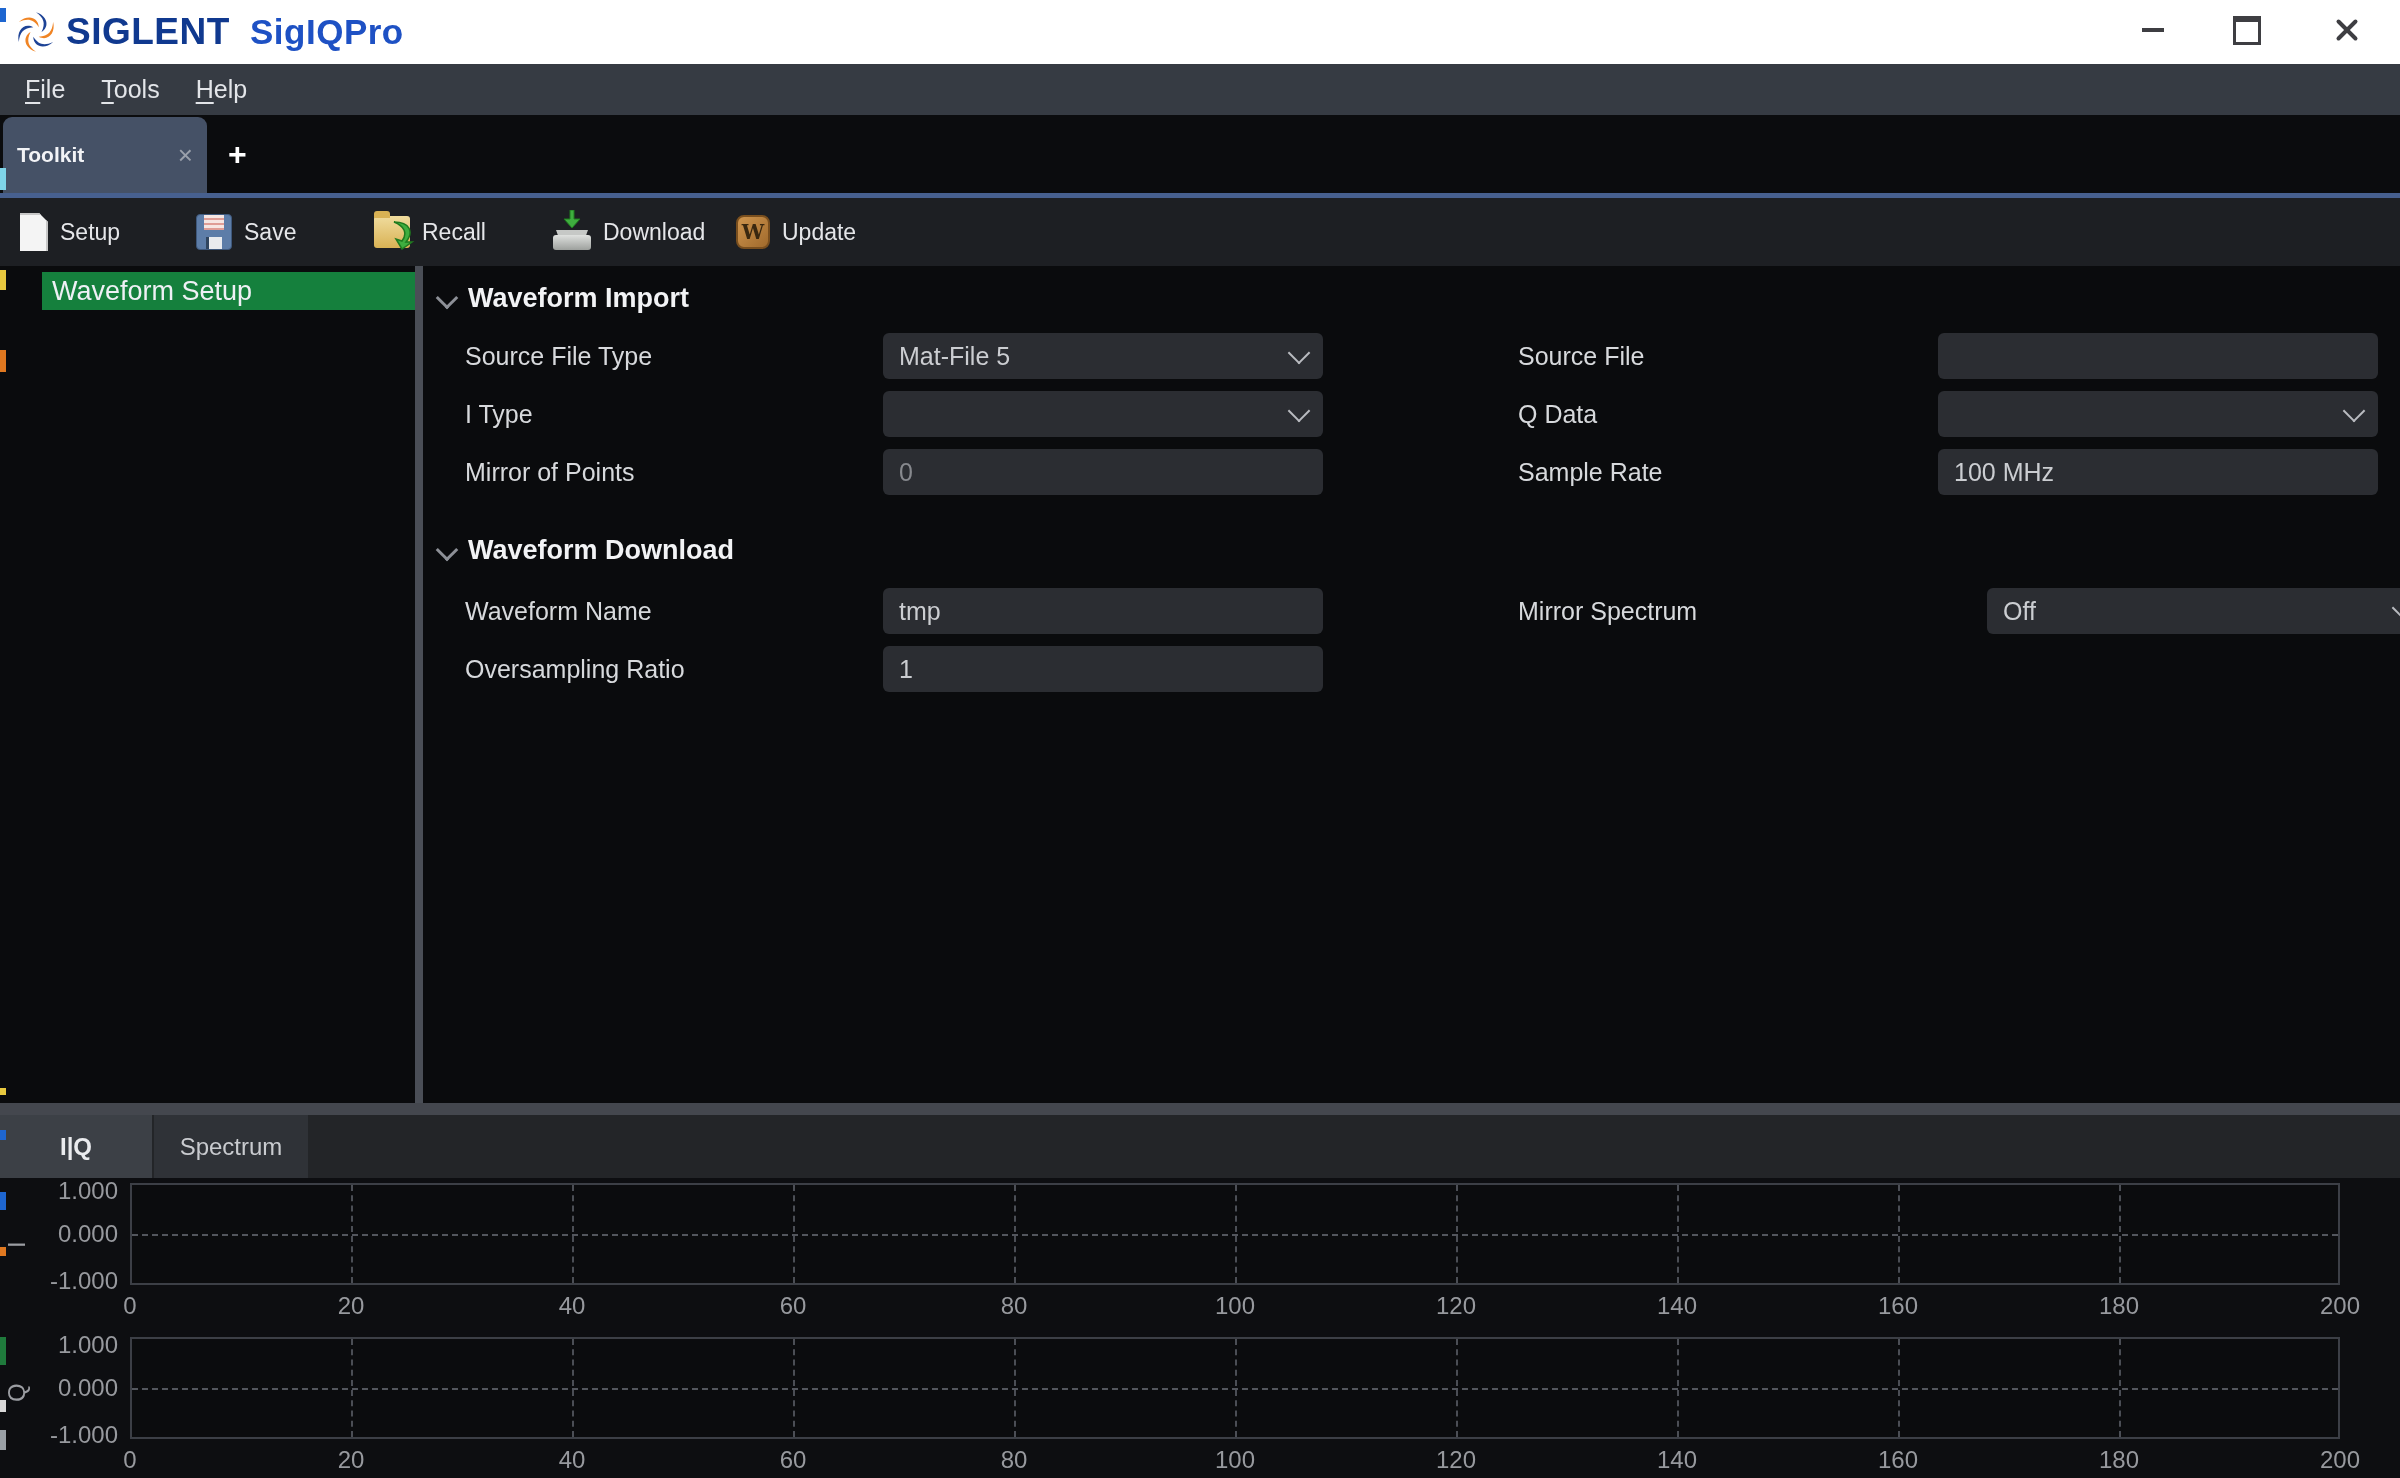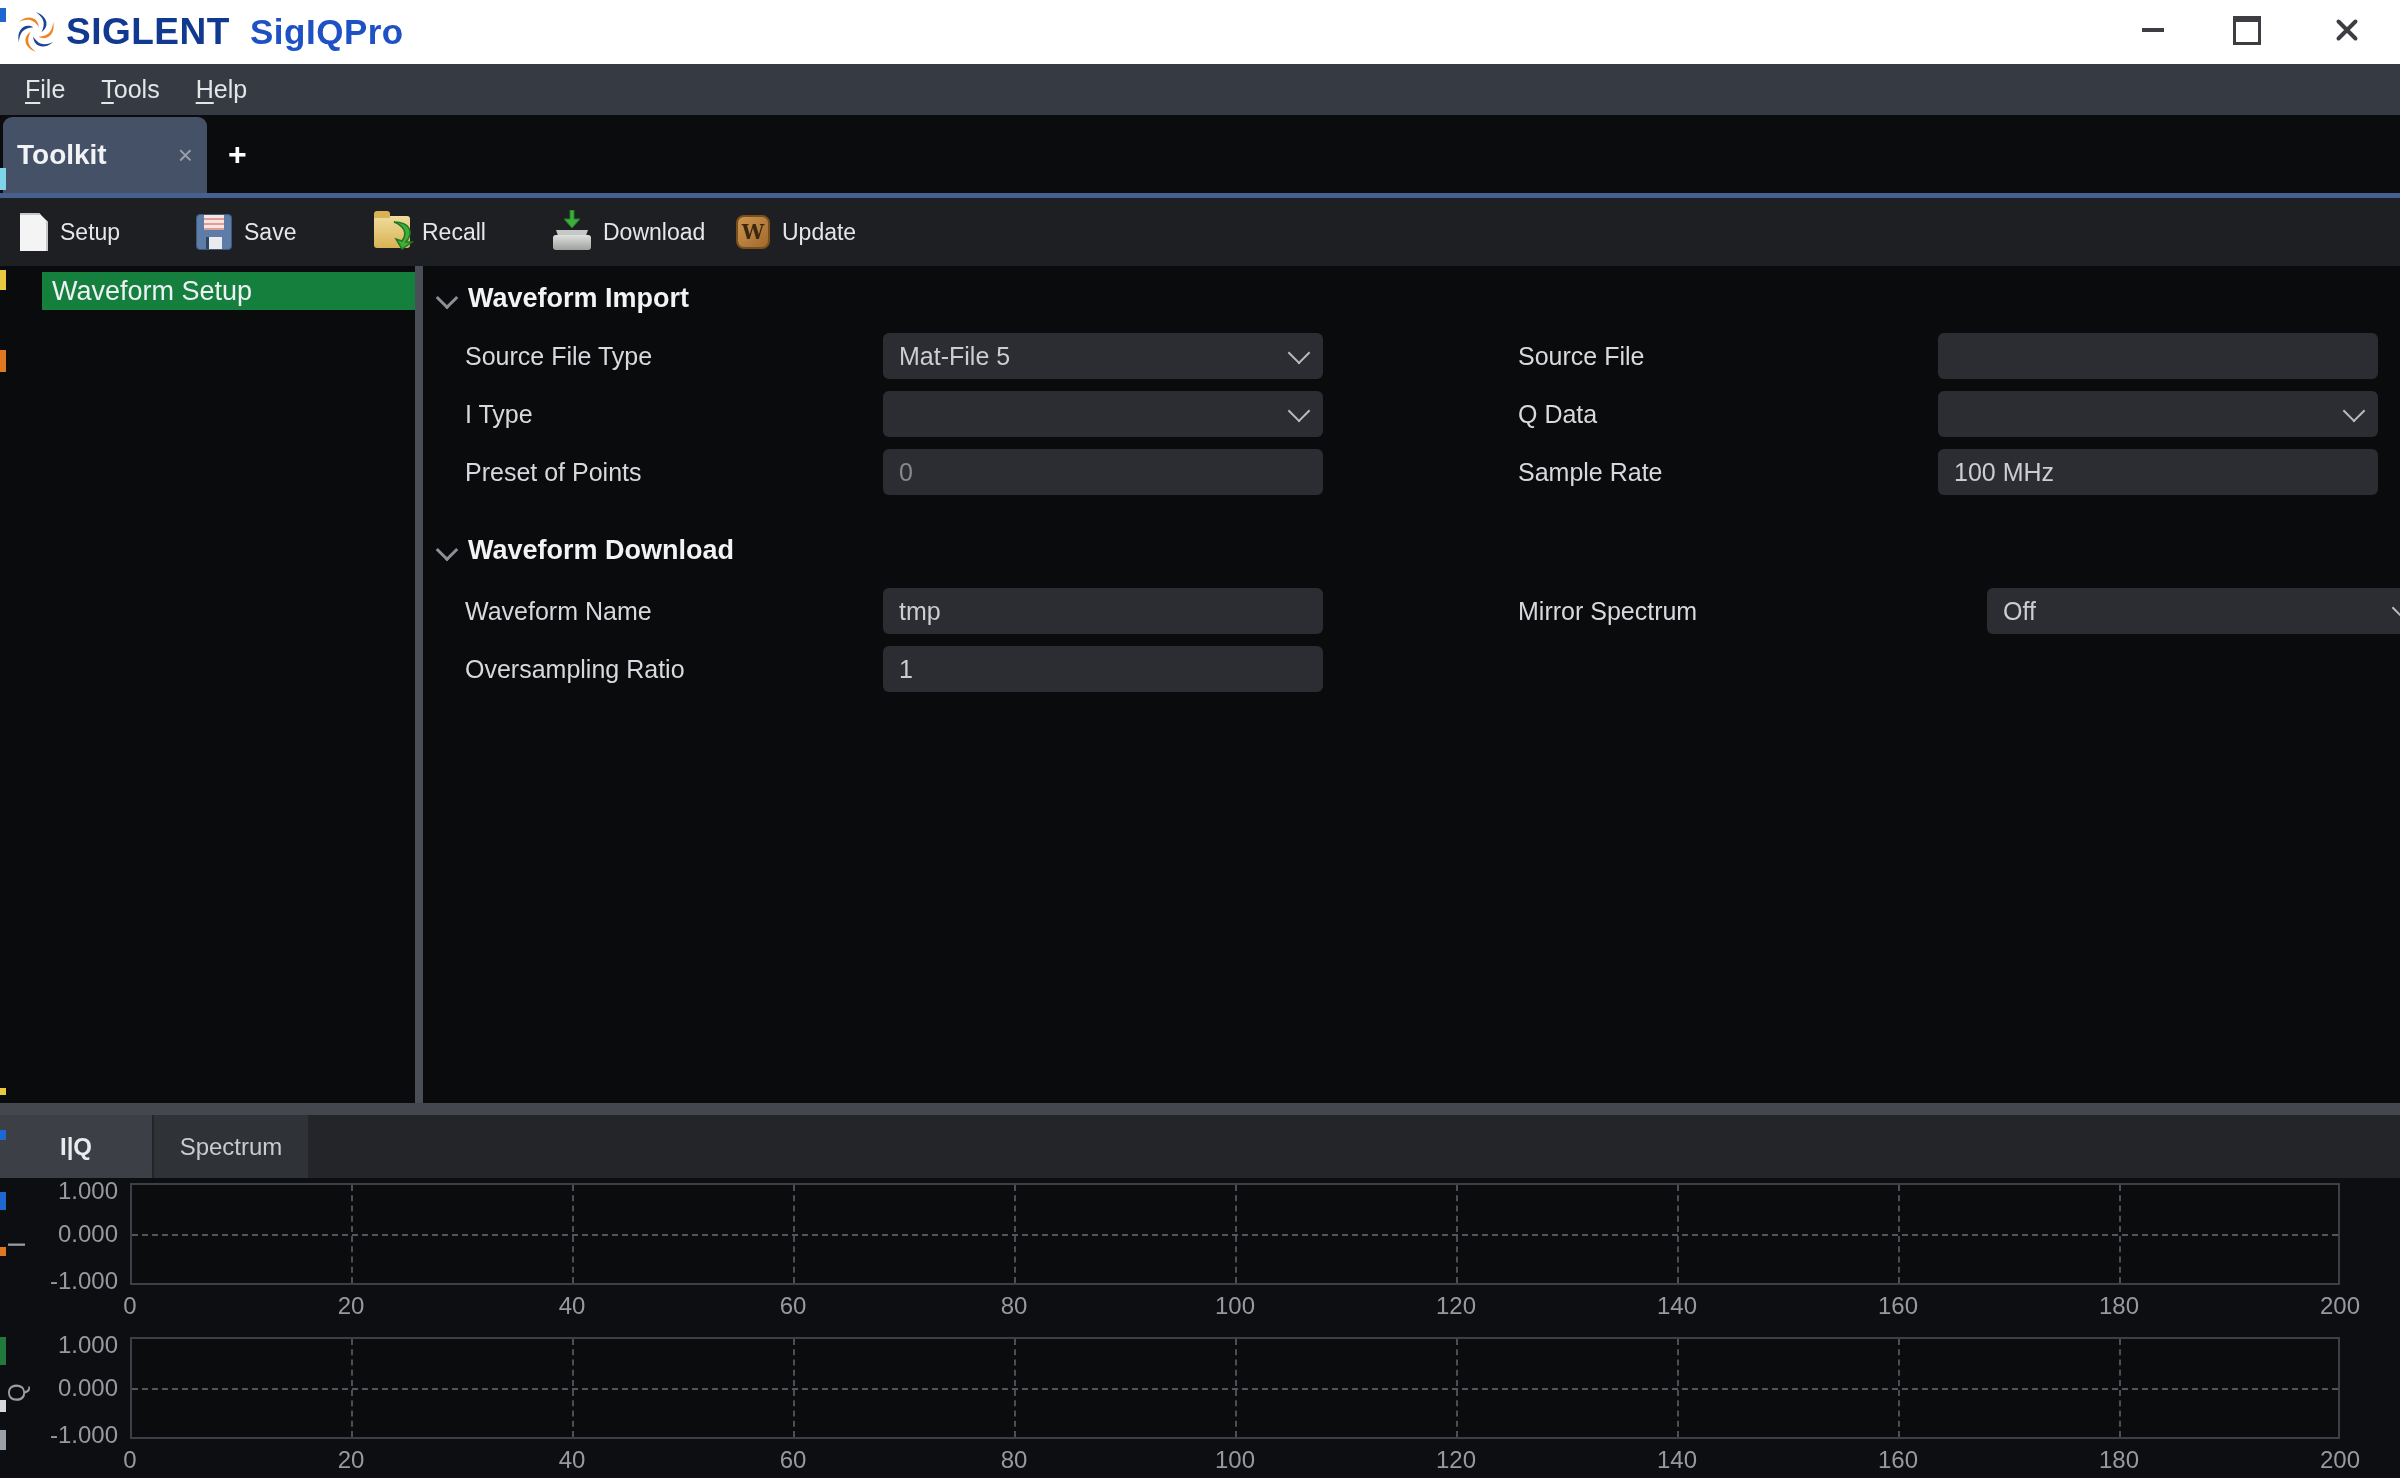--- a/index.html
+++ b/index.html
@@ -26,21 +26,21 @@
   
   #menubar{left:0;top:64px;width:2400px;height:51px;background:#363b43;
            display:flex;align-items:center;padding-left:15px;box-sizing:border-box;gap:16px;}
   .menu-item{color:#e3e5e9;font-size:25px;padding:0 10px;cursor:default;}
   .menu-item u{text-decoration:underline;text-underline-offset:4px;}
 
   
   #tabbar{left:0;top:115px;width:2400px;height:78px;background:#0b0c0e;}
   .doc-tab{position:absolute;left:3px;top:2px;width:204px;height:76px;background:#455166;
            border-radius:9px 9px 0 0;display:flex;align-items:center;}
-  .doc-tab .lbl{color:#f2f3f6;font-weight:bold;font-size:28px;padding-left:14px;flex:1;}
+  .doc-tab .lbl{color:#f2f3f6;font-weight:bold;font-size:21px;padding-left:14px;flex:1;}
   .doc-tab .close{color:#9aa0ab;font-size:26px;padding-right:14px;cursor:default;}
   #tab-add{position:absolute;left:228px;top:0;height:78px;display:flex;align-items:center;
            color:#ffffff;font-size:32px;font-weight:bold;cursor:default;}
   #accent-line{left:0;top:193px;width:2400px;height:5px;background:#47608f;}
 
   
   #toolbar{left:0;top:198px;width:2400px;height:68px;background:#1d1f23;}
   .tb-btn{position:absolute;top:0;height:68px;display:flex;align-items:center;gap:12px;cursor:default;}
   .tb-btn .lbl{color:#e5e6e9;font-size:23px;}
   .ic{position:relative;display:inline-block;}
@@ -197,21 +197,21 @@
     <div class="f-label" style="left: 42px; top: 125px;">I Type</div>
     <div class="field" style="left: 460px; top: 125px;">
       <div class="val"></div>
       <div class="chev"></div>
     </div>
     <div class="f-label" style="left: 1095px; top: 125px;">Q Data</div>
     <div class="field" style="left: 1515px; top: 125px;">
       <div class="val"></div>
       <div class="chev"></div>
     </div>
-    <div class="f-label" style="left: 42px; top: 183px;">Preset of Points</div>
+    <div class="f-label" style="left: 42px; top: 183px;">Mirror of Points</div>
     <div class="field muted" style="left: 460px; top: 183px;">
       <div class="val">0</div>
     </div>
     <div class="f-label" style="left: 1095px; top: 183px;">Sample Rate</div>
     <div class="field" style="left: 1515px; top: 183px;">
       <div class="val">100 MHz</div>
     </div>
     <div class="sec-chevron" style="left: 14px; top: 273px;"></div>
     <div class="sec-title" style="left: 45px; top: 269px;">Waveform Download</div>
     <div class="f-label" style="left: 42px; top: 322px;">Waveform Name</div>

